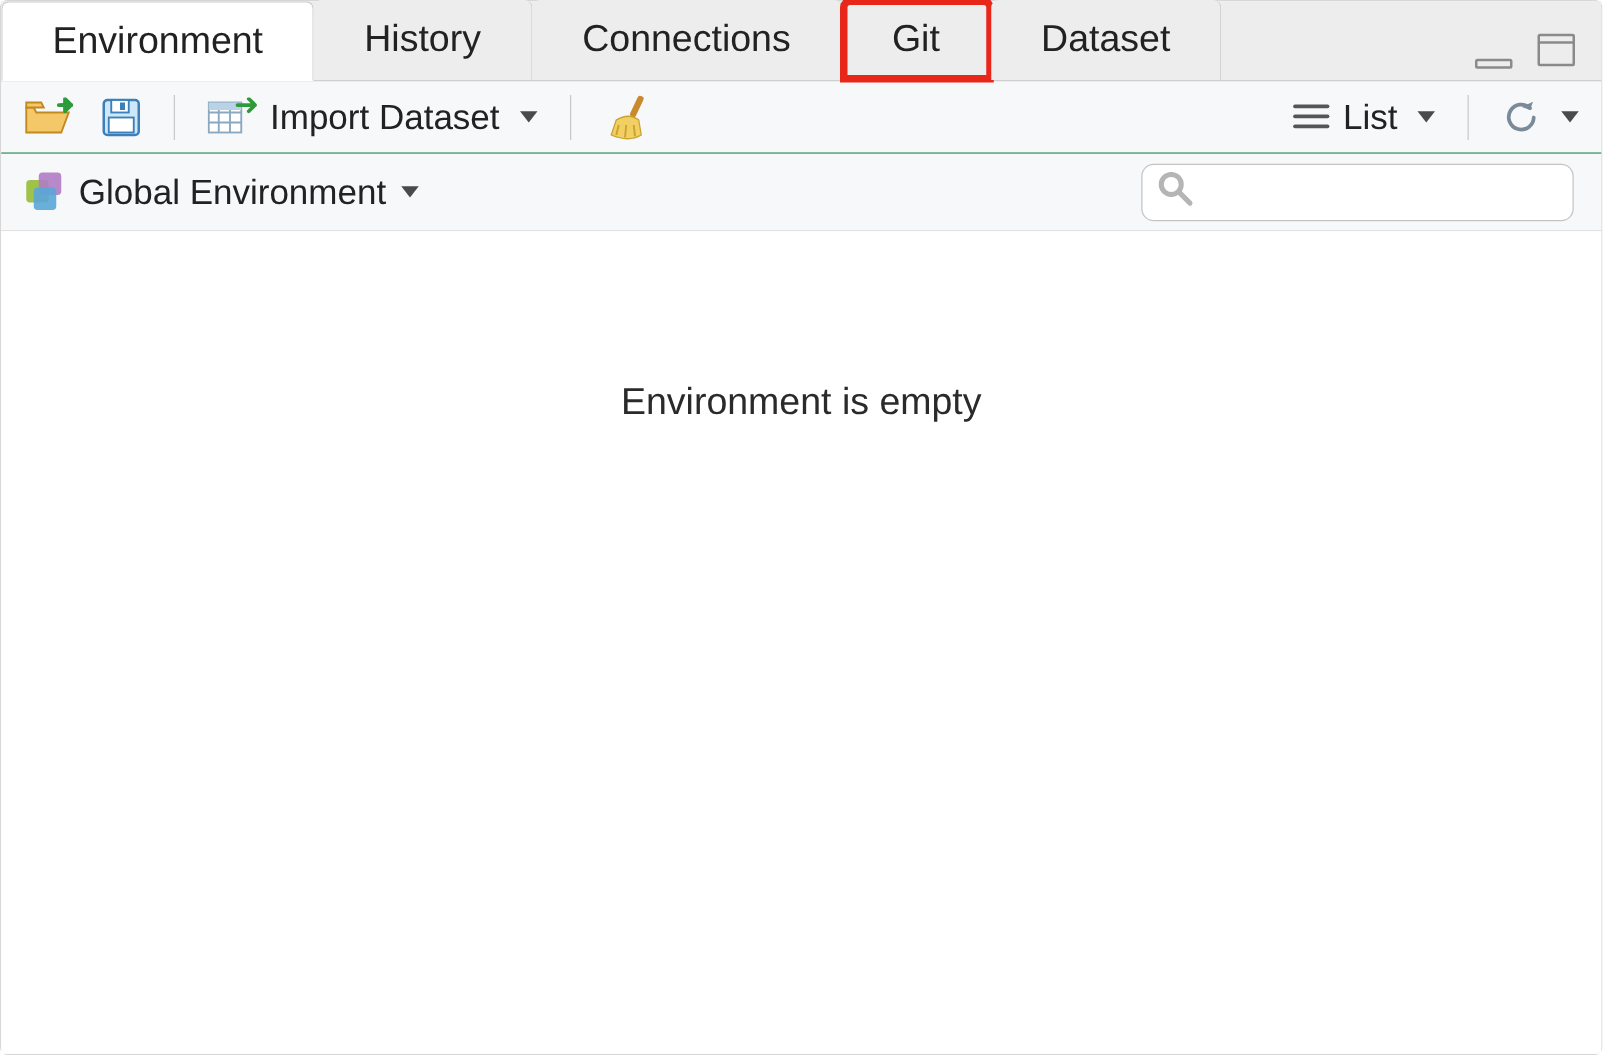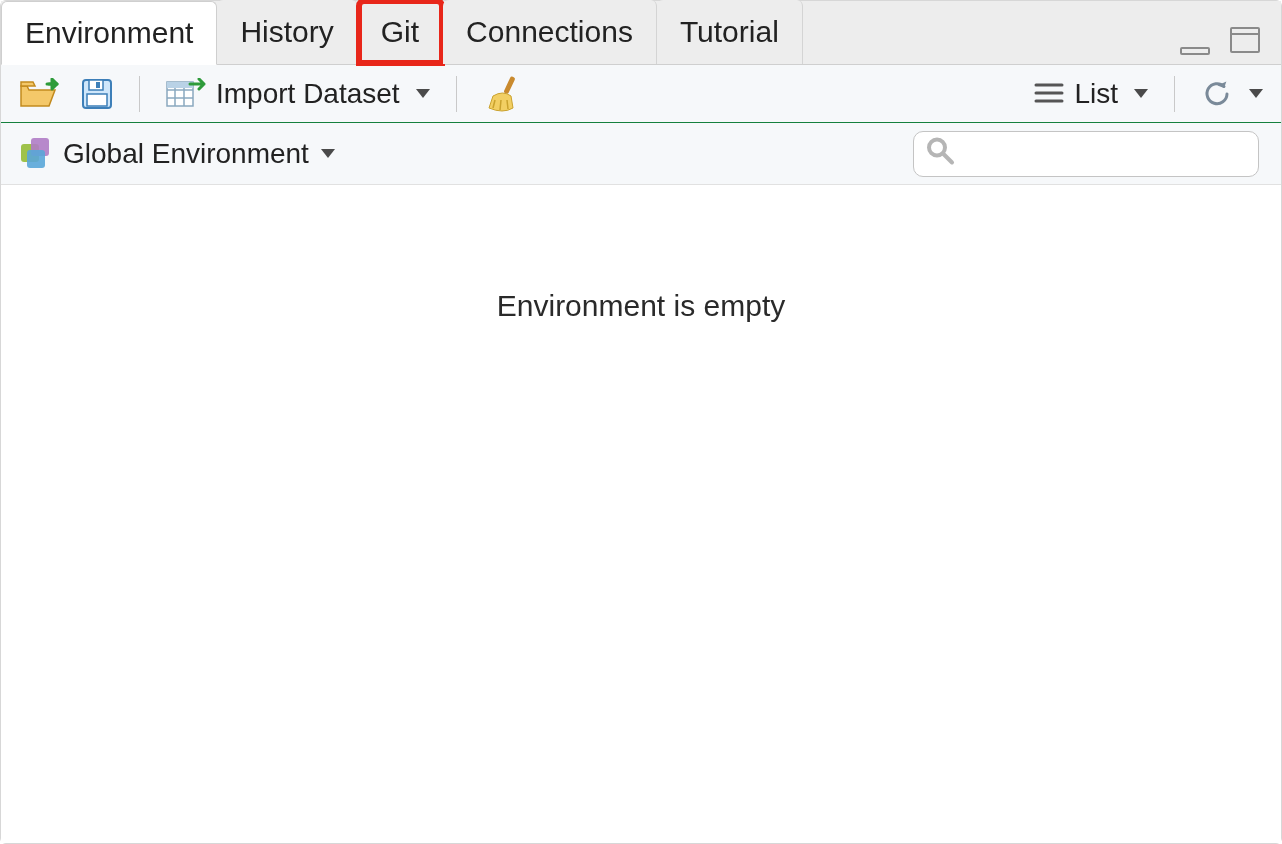--- a/index.html
+++ b/index.html
@@ -25,21 +25,21 @@
   .tab-strip {
     height: 64px;
     background: #ededed;
     border-bottom: 1px solid #cfcfcf;
     display: flex;
     align-items: flex-end;
     position: relative;
   }
   .tab {
     height: 64px;
-    padding: 0 23px;
+    padding: 0 40px;
     display: flex;
     align-items: center;
     font-size: 30px;
     color: #222;
     cursor: pointer;
     border-right: 1px solid #d4d4d4;
     background: #ededed;
     border-top-left-radius: 6px;
     border-top-right-radius: 6px;
   }
@@ -145,49 +145,49 @@
 
   
   .content {
     flex: 1;
     background: #fff;
     position: relative;
   }
   .empty-msg {
     position: absolute;
     left: 50%;
-    top: 104px;
+    top: 120px;
     transform: translateX(-50%);
     font-size: 30px;
     color: #2a2a2a;
   }
 
   .spacer { flex: 1; }
 </style>
 </head>
 <body>
 
 <div class="pane">
 
   <div class="tab-strip">
 
     <div class="tab active">
       <span>Environment</span>
     </div>
     <div class="tab">
       <span>History</span>
     </div>
+    <div class="tab">
+      <span>Connections</span>
+    </div>
     <div class="tab highlight">
       <span>Git</span>
     </div>
     <div class="tab">
-      <span>Connections</span>
-    </div>
-    <div class="tab">
-      <span>Tutorial</span>
+      <span>Dataset</span>
     </div>
 
     <div class="pane-controls">
       <span class="tb-btn">
         <svg width="34" height="18" viewBox="0 0 34 18">
           <rect x="2" y="10" width="28" height="6" rx="1" fill="none" stroke="#8a8a8a" stroke-width="2"></rect>
         </svg>
       </span>
       <span class="tb-btn">
         <svg width="34" height="30" viewBox="0 0 34 30">

